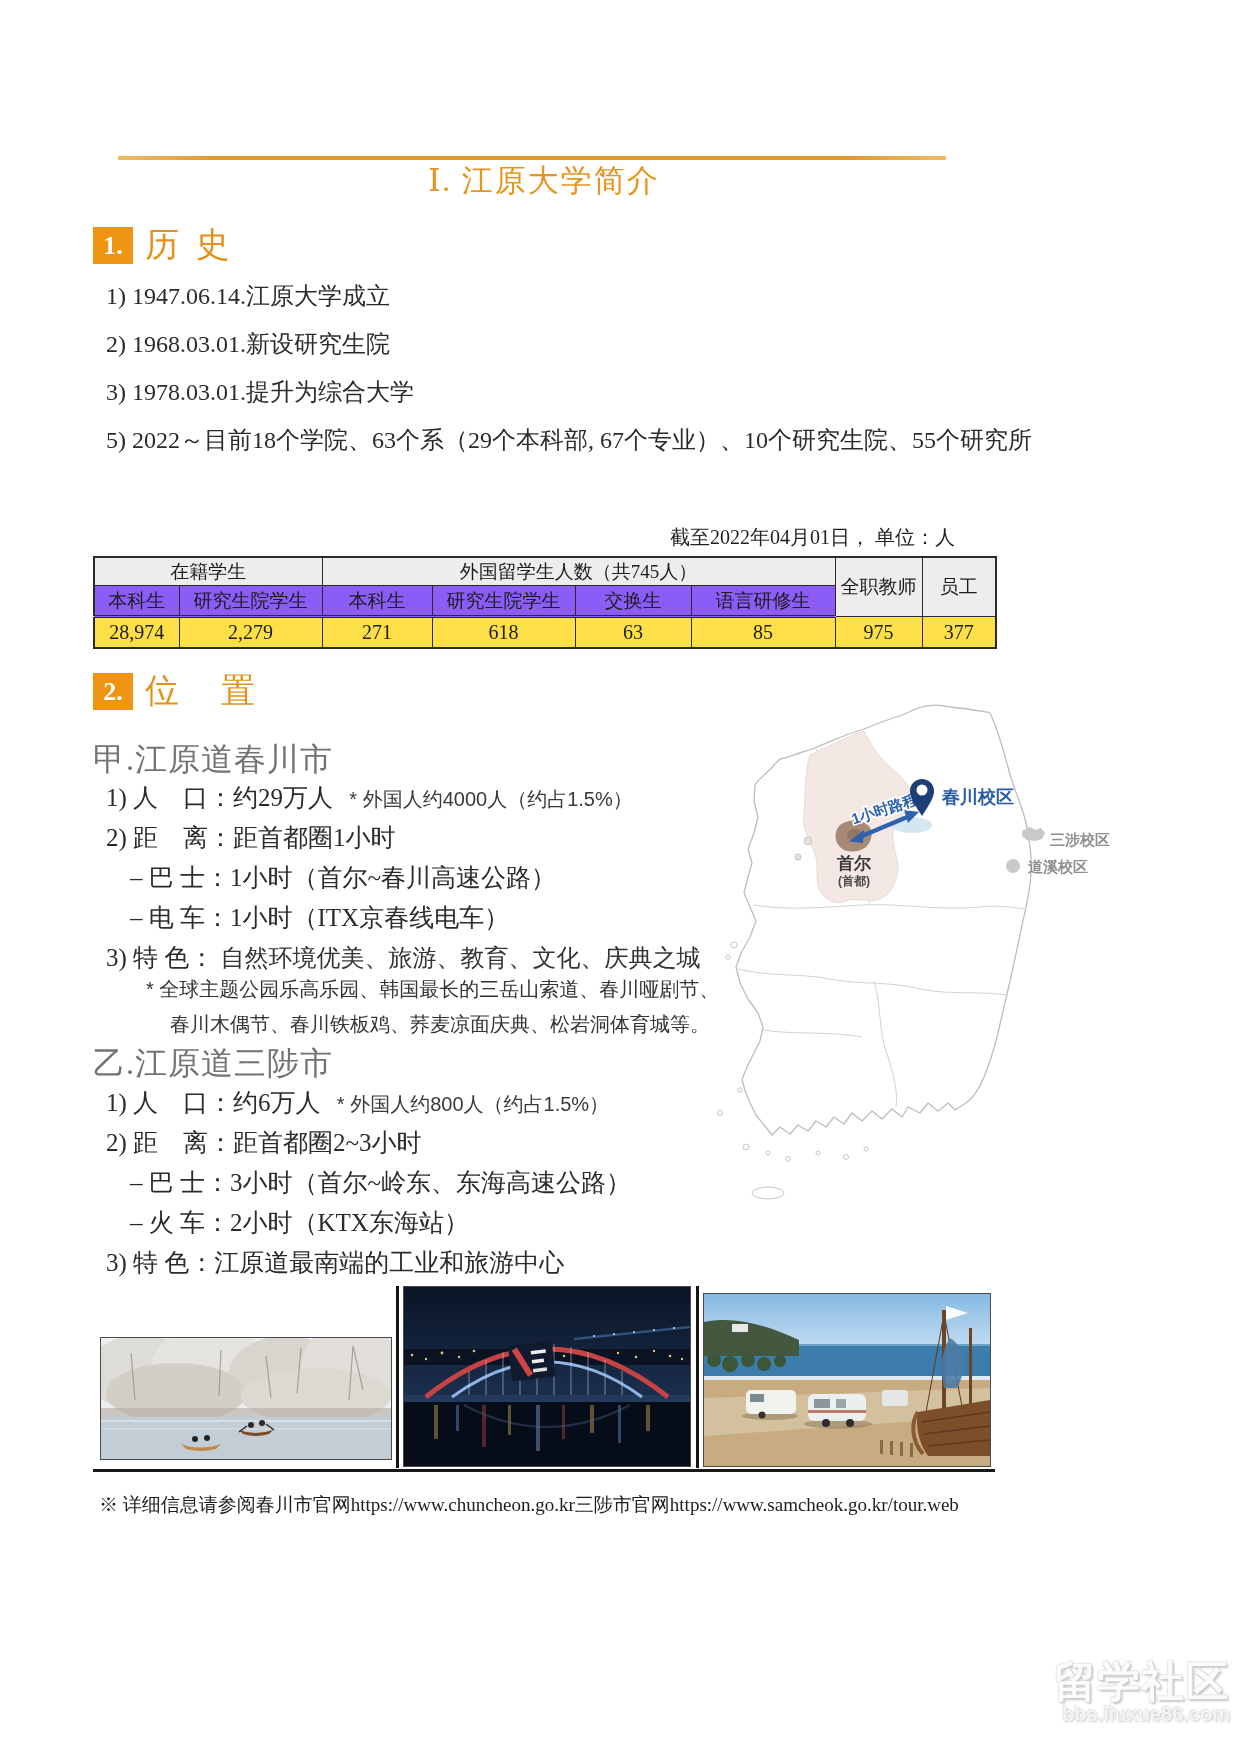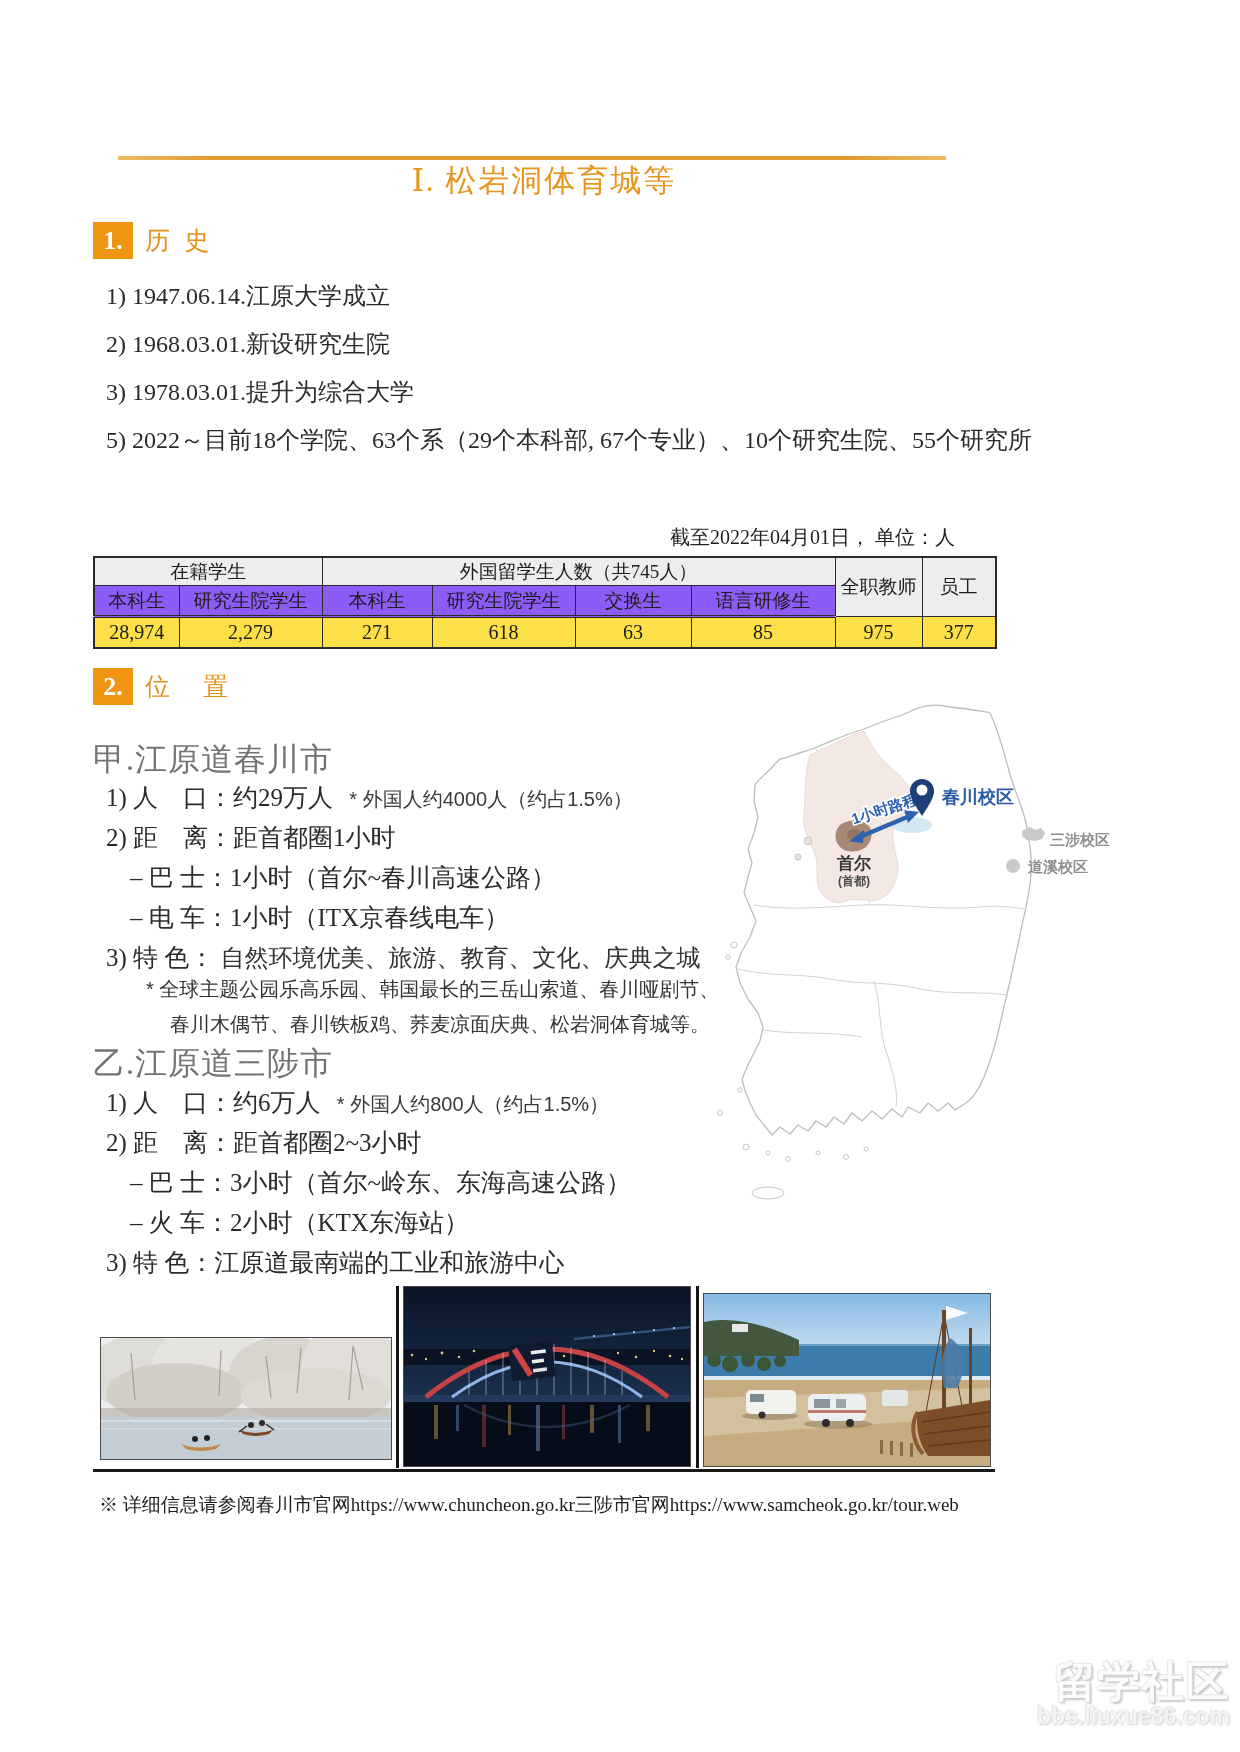--- a/index.html
+++ b/index.html
@@ -8,21 +8,21 @@
   .abs{position:absolute;}
 
   .top-rule{left:118px;top:156px;width:828px;height:4px;
             background:linear-gradient(90deg,#edbc66,#e2992b 12%,#e2992b 88%,#edbc66);}
   .page-title{left:93px;top:160px;width:902px;text-align:center;font-size:31px;
               color:#e8941c;letter-spacing:2px;}
 
   .sec-head{display:flex;align-items:center;}
   .num-box{background:#ee9410;color:#ffffff;font-weight:bold;font-size:26px;
            width:40px;height:37px;line-height:37px;text-align:center;}
-  .sec-label{margin-left:12px;font-size:25px;color:#e2921a;letter-spacing:4px;}
+  .sec-label{margin-left:12px;font-size:34px;color:#e2921a;letter-spacing:4px;}
 
   .history-list{left:106px;top:272px;width:900px;font-size:24px;line-height:48px;
                 white-space:nowrap;color:#2b2b2b;}
 
   .tbl-caption{left:93px;top:524px;width:862px;text-align:right;font-size:20px;color:#1f1f1f;}
 
   table.students{position:absolute;left:93px;top:556px;width:902px;border-collapse:collapse;
                  table-layout:fixed;text-align:center;color:#1c1c1c;font-size:19px;}
   table.students{border:2px solid #2a2a2a;}
   table.students td,table.students th{border:1px solid #2a2a2a;font-weight:normal;padding:0;}
@@ -47,29 +47,29 @@
 
   .photo{display:block;border:1px solid #4a4a4a;background:#dddddd;}
   .photo-divider{background:#141414;}
   .bottom-rule{left:93px;top:1469px;width:902px;height:3px;background:#181818;}
   .footer-note{left:99px;top:1492px;width:920px;font-size:19px;color:#1c1c1c;white-space:nowrap;}
 
   .watermark{right:10px;top:1660px;text-align:right;
              font-family:"Liberation Sans","DejaVu Sans",sans-serif;font-weight:bold;line-height:1.05;}
   .wm1{font-size:42px;color:#fbfbfb;letter-spacing:2px;
        text-shadow:2px 2px 2px #c9c9c9,-1px -1px 1px #ececec,1px -1px 1px #dedede,-1px 1px 1px #dedede;}
-  .wm2{font-size:23px;color:#f4f4f4;text-shadow:1px 1px 2px #cccccc,-1px -1px 1px #e4e4e4;}
+  .wm2{font-size:20px;color:#f4f4f4;text-shadow:1px 1px 2px #cccccc,-1px -1px 1px #e4e4e4;}
 </style>
 </head>
 <body>
 
 <div class="page">
 
   <div class="abs top-rule"></div>
-  <div class="abs page-title">Ⅰ. 松岩洞体育城等</div>
+  <div class="abs page-title">Ⅰ. 江原大学简介</div>
 
   <div class="abs sec-head" style="left:93px;top:222px;">
     <span class="num-box">1.</span>
     <span class="sec-label">历 史</span>
   </div>
 
   <div class="abs history-list">
     <div>1) 1947.06.14.江原大学成立</div>
     <div>2) 1968.03.01.新设研究生院</div>
     <div>3) 1978.03.01.提升为综合大学</div>

